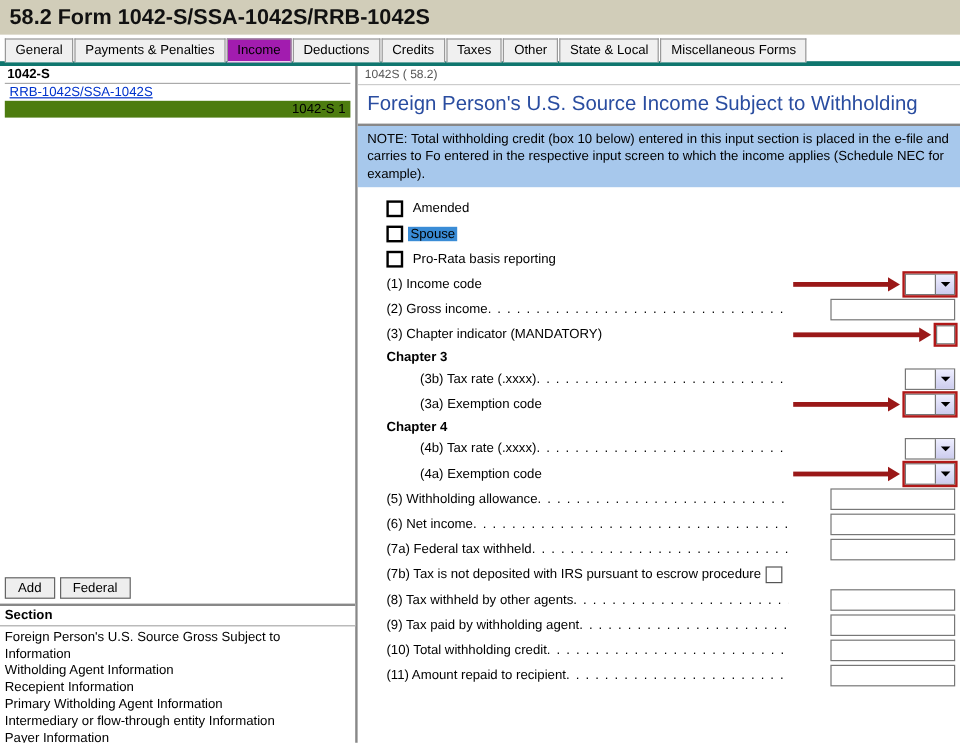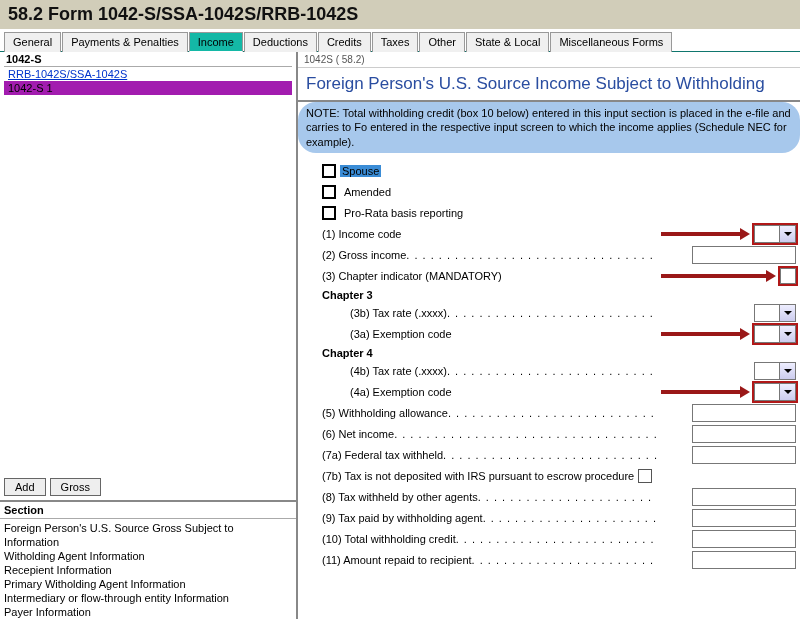--- a/index.html
+++ b/index.html
@@ -1,37 +1,37 @@
 <!DOCTYPE html>
 <html><head>
 <meta charset="utf-8">
 <style>
 * { box-sizing: border-box; margin: 0; padding: 0; }
 body { font-family: Tahoma, Arial, sans-serif; font-size: 11px; background: #fff; width: 800px; height: 619px; overflow: hidden; }
 .titlebar { background: #d1cdb9; padding: 4px 8px; font-size: 18px; font-weight: bold; color: #111; }
-.tabbar { background: #fff; border-bottom: 1px solid #0f766e; padding: 2px 4px 0 4px; display: flex; }
+.tabbar { background: #fff; border-bottom: 4px solid #0f766e; padding: 2px 4px 0 4px; display: flex; }
 .tab { padding: 3px 8px; font-size: 11px; border: 1px solid #999; border-bottom: none; margin-right: 1px; background: #f0f0f0; cursor: pointer; position: relative; top: 1px; }
-.tab.active { background: #14b8a6; border-bottom: 1px solid #fff; text-align: right; }
+.tab.active { background: #a21caf; border-bottom: 1px solid #fff; text-align: right; }
 .main { display: flex; height: calc(619px - 50px); }
 .left { width: 298px; border-right: 2px solid #888; display: flex; flex-direction: column; }
 .right { flex: 1; display: flex; flex-direction: column; overflow: hidden; }
 .tree { flex: 0 0 auto; padding: 0 4px; }
 .tree-head { font-weight: bold; background: #fff; border-bottom: 1px solid #aaa; padding: 1px 2px; }
 .tree-link { color: #0033cc; text-decoration: underline; padding: 1px 4px; cursor: pointer; }
-.tree-sel { background: #a21caf; padding: 1px 4px; }
+.tree-sel { background: #4d7c0f; padding: 1px 4px; text-align: right; }
 .spacer { flex: 1; }
 .btnrow { padding: 4px; display: flex; gap: 4px; }
 .btn { border: 1px solid #666; background: #eee; padding: 2px 10px; font-size: 11px; cursor: pointer; }
 .section-head { font-weight: bold; border-top: 2px solid #888; border-bottom: 1px solid #aaa; padding: 2px 4px; background: #fff; }
 .section-list { padding: 2px 4px; }
 .section-list div { padding: 1px 0; cursor: pointer; }
 .indent { padding-left: 12px; }
 .crumb { font-size: 10px; color: #555; padding: 2px 6px; border-bottom: 1px solid #ccc; }
 .form-title { color: #2a4da0; font-size: 17px; padding: 6px 8px; border-bottom: 2px solid #888; }
-.note { background: #a7c8ec; padding: 4px 8px; font-size: 11px; line-height: 1.3; border-radius: 18px; }
+.note { background: #a7c8ec; padding: 4px 8px; font-size: 11px; line-height: 1.3; }
 .form-body { padding: 6px 4px; overflow: hidden; }
 .row { display: flex; align-items: center; margin: 3px 0; min-height: 18px; }
 .ck { width: 14px; height: 14px; border: 2px solid #000; margin: 0 4px 0 20px; flex-shrink: 0; }
 .ck-label { padding-left: 4px; }
 .hl { background: #3a8cd6; color: #000; padding: 0 2px; }
 .field-label { width: 355px; flex-shrink: 0; white-space: nowrap; overflow: hidden; display: flex; padding-left: 20px; }
 .field-label.sub { padding-left: 48px; }
 .lbl-text { flex-shrink: 0; }
 .dots { flex: 1; overflow: hidden; color: #000; letter-spacing: 1px; }
 .arrow { flex: 1; height: 8px; position: relative; margin: 0 4px; }
@@ -69,21 +69,21 @@
 <div class="main">
   <div class="left">
     <div class="tree">
       <div class="tree-head">1042-S</div>
       <div class="tree-link">RRB-1042S/SSA-1042S</div>
       <div class="tree-sel">1042-S 1</div>
     </div>
     <div class="spacer"></div>
     <div class="btnrow">
       <button class="btn">Add</button>
-      <button class="btn">Gross</button>
+      <button class="btn">Federal</button>
     </div>
     <div class="section-head">Section</div>
     <div class="section-list">
       <div>Foreign Person's U.S. Source Gross Subject to</div>
       <div class="indent">Information</div>
       <div>Witholding Agent Information</div>
       <div>Recepient Information</div>
       <div>Primary Witholding Agent Information</div>
       <div>Intermediary or flow-through entity Information</div>
       <div>Payer Information</div>
@@ -91,25 +91,25 @@
   </div>
 
   <div class="right">
     <div class="crumb">1042S  ( 58.2)</div>
     <div class="form-title">Foreign Person's U.S. Source Income Subject to Withholding</div>
     <div class="note">NOTE: Total withholding credit (box 10 below) entered in this input section is placed in the e-file and carries to Fo entered in the respective input screen to which the income applies (Schedule NEC for example).</div>
     <div class="form-body">
 
       <div class="row">
           <div class="ck"></div>
+          <span class="ck-label">Amended</span>
+        </div>
+      <div class="row">
+          <div class="ck"></div>
           <span class="hl">Spouse</span>
-        </div>
-      <div class="row">
-          <div class="ck"></div>
-          <span class="ck-label">Amended</span>
         </div>
       <div class="row">
           <div class="ck"></div>
           <span class="ck-label">Pro-Rata basis reporting</span>
         </div>
 
       <div class="row">
         <div class="field-label">
             <span class="lbl-text">(1) Income code</span>
           </div>

